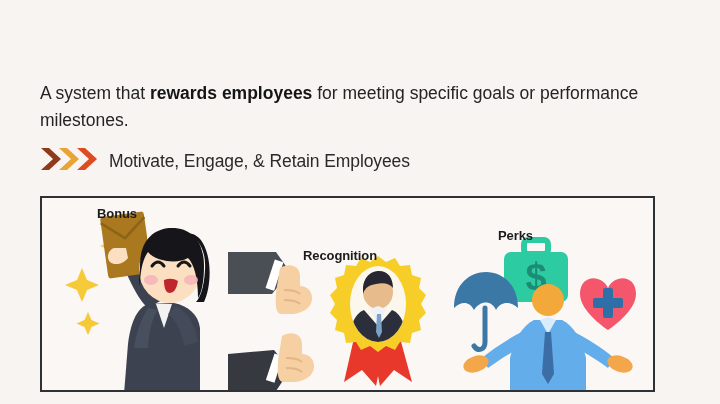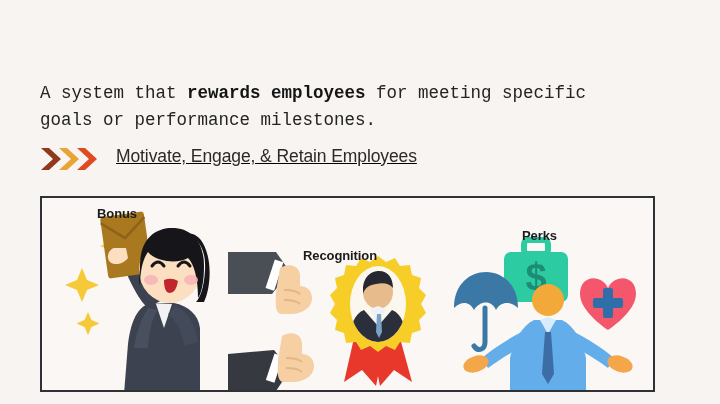--- a/index.html
+++ b/index.html
@@ -36,33 +36,31 @@
 
   
   .desc {
     position: absolute;
     left: 40px;
     top: 80px;
     width: 600px;
     font-size: 17.5px;
     line-height: 1.52;
     color: #242424;
-    font-family: Liberation Mono, monospace;
   }
   .desc .strong { font-weight: 700; color: #151515; }
 
   
   .tagline-row {
     position: absolute;
     left: 40px;
     top: 146px;
     display: flex;
-    align-items: flex-start;
-    gap: 18px;
-    text-decoration: underline;
+    align-items: flex-end;
+    gap: 11px;
   }
   .chevrons { display: flex; align-items: center; }
   .chev { display: block; }
   .tagline-text {
     font-size: 17.5px;
     color: #2a2a2a;
     letter-spacing: -0.1px;
     white-space: nowrap;
   }
 
@@ -82,21 +80,21 @@
   .fig-label {
     position: absolute;
     font-size: 13px;
     font-weight: 700;
     color: #1b1b1b;
     white-space: nowrap;
     letter-spacing: -0.1px;
   }
   .lbl-bonus { left: 55px; top: 8px; text-align: center; }
   .lbl-recognition { left: 261px; top: 50px; }
-  .lbl-perks { left: 480px; top: 30px; }
+  .lbl-perks { left: 456px; top: 30px; }
 
   .art { position: absolute; }
 </style>
 </head>
 <body>
 
 <div id="slide">
 
 
   <div class="desc">

